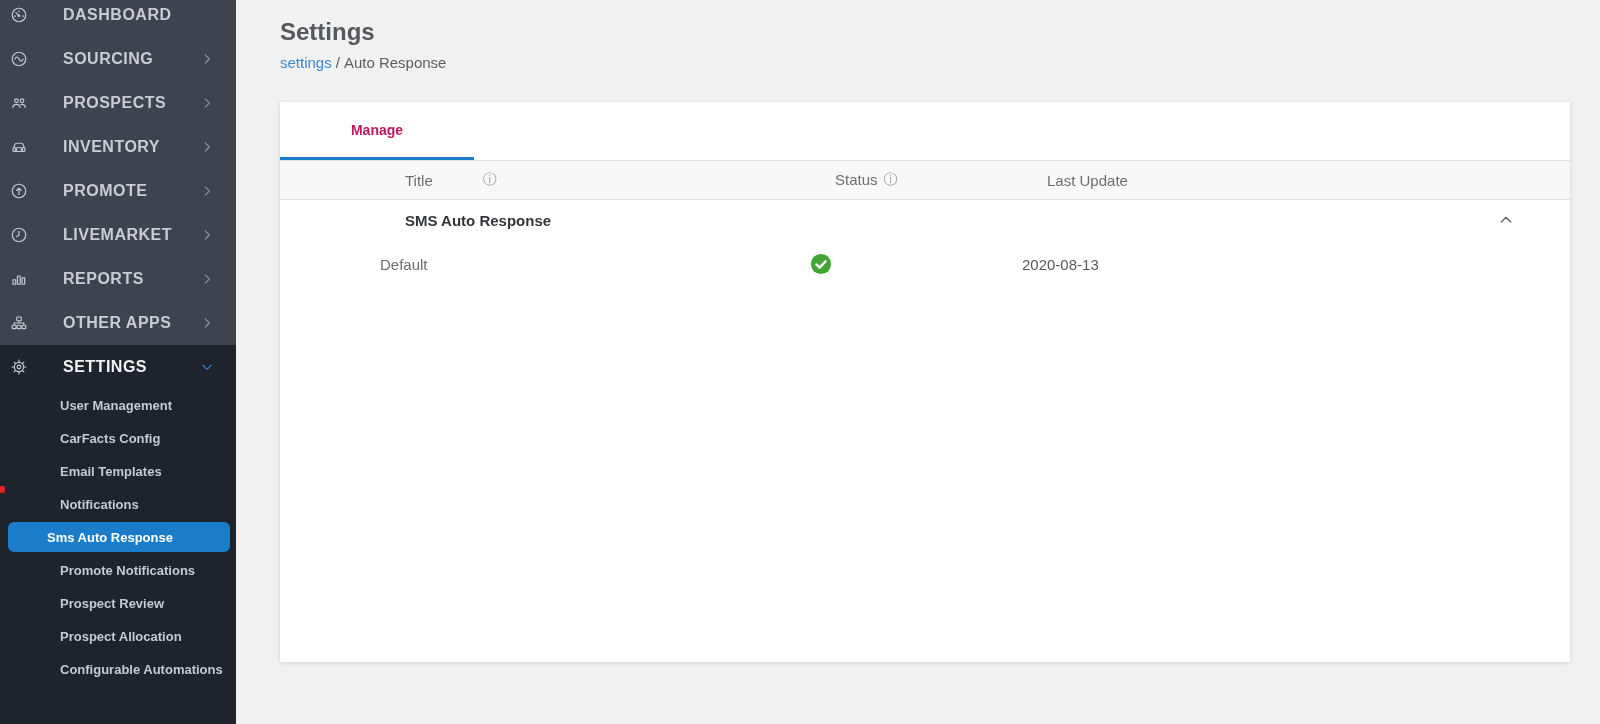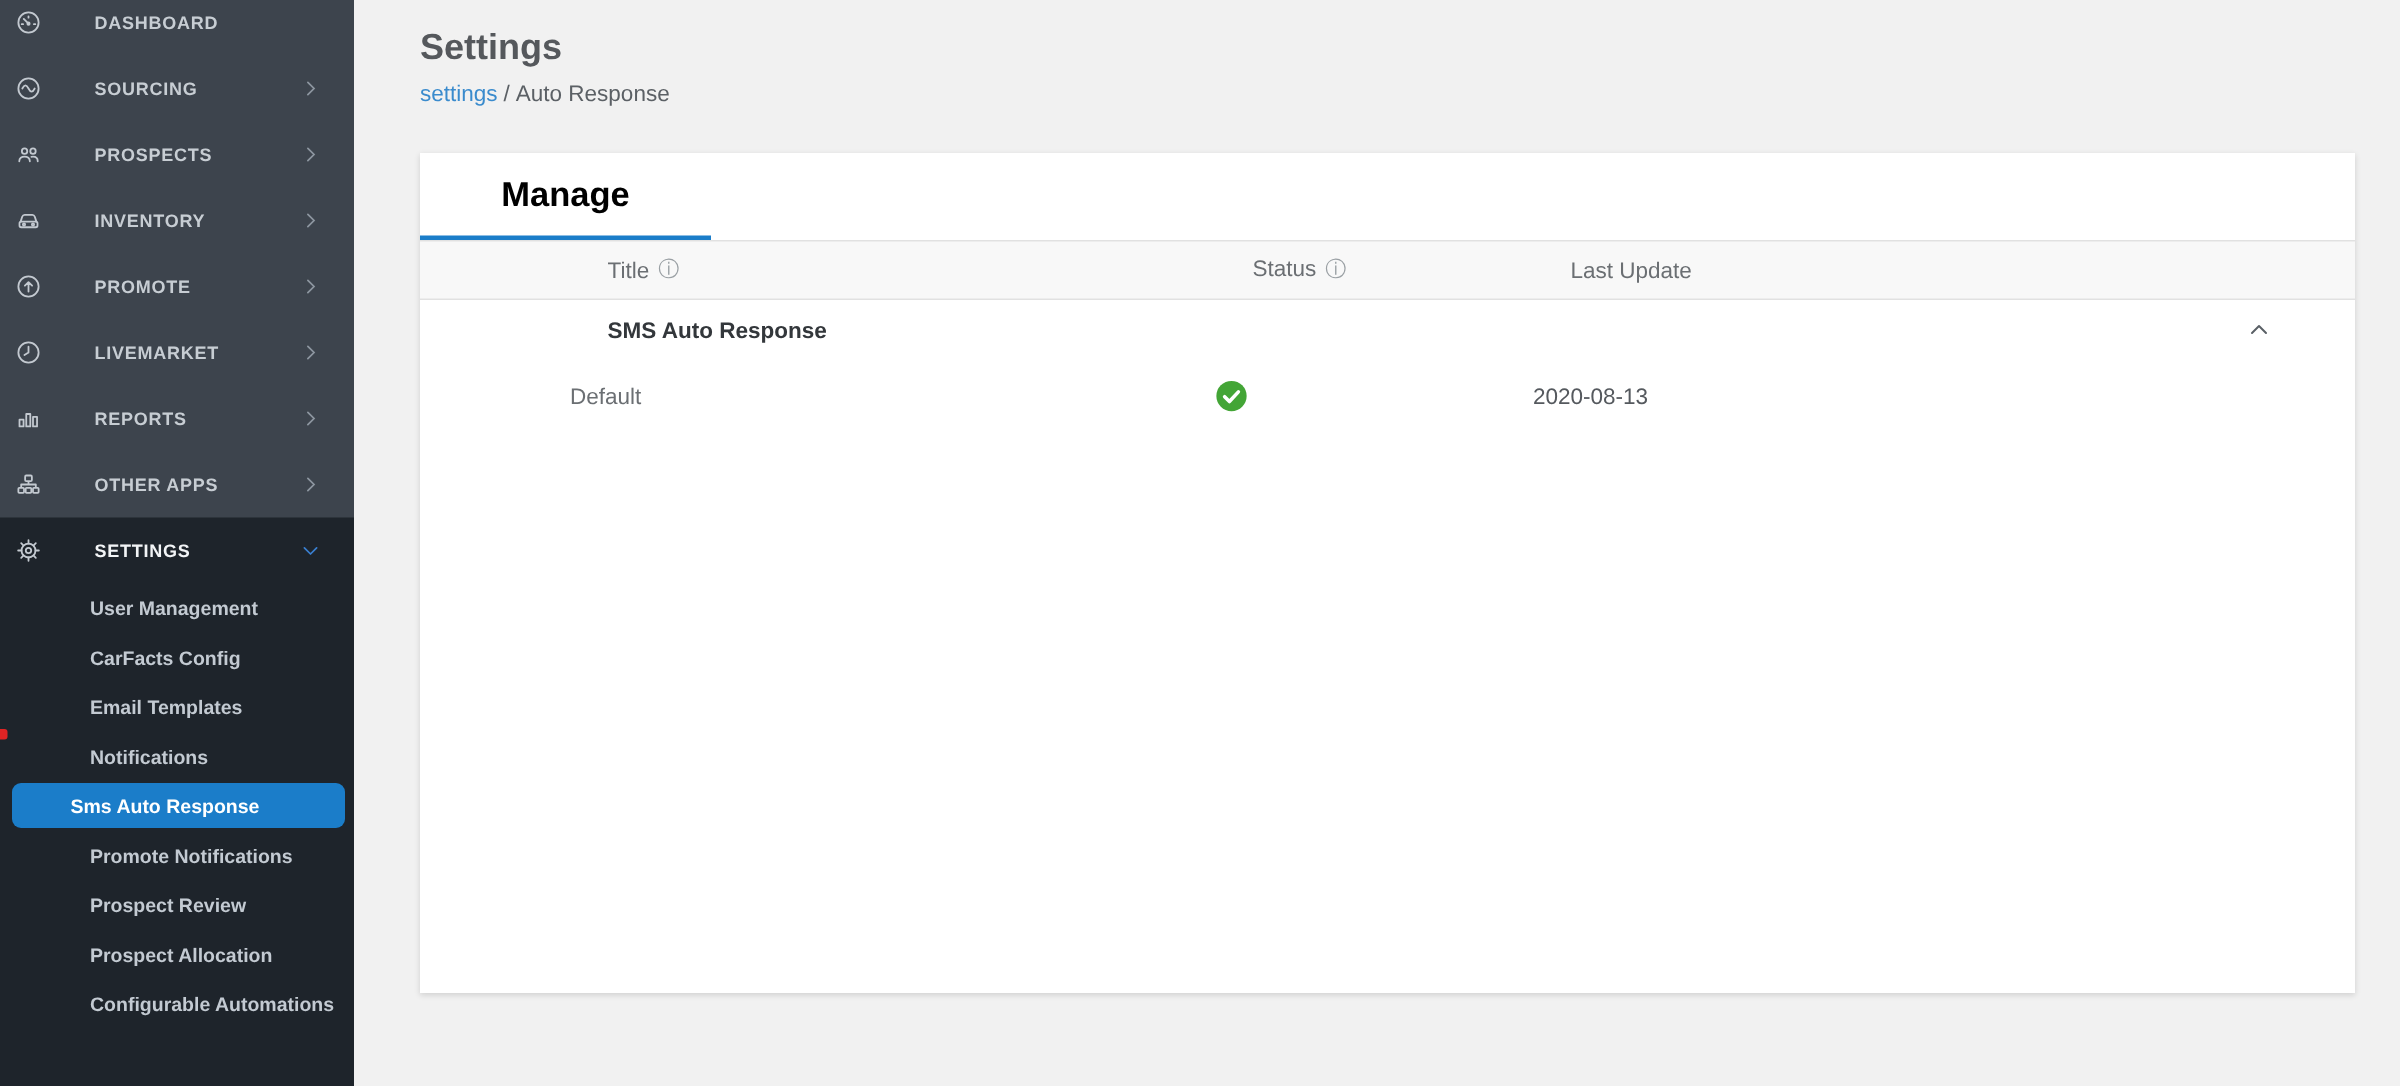--- a/index.html
+++ b/index.html
@@ -8,21 +8,21 @@
   .app { display:flex; width:1600px; height:724px; }
 
   
   .sidebar { position:relative; width:236px; flex:0 0 236px; height:724px;
              background:#3d444d; display:flex; flex-direction:column; overflow:hidden; }
   .nav-top { margin-top:-7px; }
   .nav-item { display:flex; align-items:center; height:44px; padding:0 14px 0 10px;
               cursor:pointer; color:#c7cdd3; }
   .nav-icon { width:18px; height:18px; margin-right:19px; flex:0 0 18px; color:#c3c9d0; }
   .nav-icon svg { width:18px; height:18px; display:block; }
-  .nav-label { flex:1; font-size:12px; font-weight:700; letter-spacing:.5px; color:#c7cdd3;padding-left:16px; }
+  .nav-label { flex:1; font-size:16px; font-weight:700; letter-spacing:.5px; color:#c7cdd3;padding-left:16px; }
   .nav-chevron { width:14px; height:14px; color:#8d96a0; margin-right:8px; }
   .nav-chevron svg { width:14px; height:14px; display:block; }
 
   .settings-section { flex:1; background:#1e242b; }
   .settings-head .nav-label { color:#f2f4f6; }
   .settings-head .nav-chevron { color:#3a7fd0; }
   .subnav { padding-top:0; }
   .sub-item { display:flex; align-items:center; height:33px; padding-left:60px;
               font-size:13px; font-weight:600; color:#c3cad2; cursor:pointer; }
   .sub-item.selected { margin:1px 6px 2px 8px; height:30px; padding-left:39px;
@@ -34,27 +34,27 @@
   .main { flex:1; padding:16px 30px 0 44px; }
   .page-title { font-size:24px; line-height:32px; font-weight:700; color:#55585c; }
   .breadcrumb { margin-top:4px; font-size:15px; line-height:22px; color:#5b6065; }
   .breadcrumb a { color:#3a8bcd; text-decoration:none; cursor:pointer; }
   .crumb-sep { margin:0 4px; color:#5b6065; }
 
   .card { margin-top:28px; width:1290px; height:560px; background:#ffffff;
           box-shadow:0 1px 4px rgba(0,0,0,.14); }
   .tabbar { height:58px; display:flex; }
   .tab { width:194px; display:flex; align-items:center; justify-content:center;
-         font-size:23px; font-weight:600; color:#000000; cursor:pointer;
+         font-size:14px; font-weight:600; color:#be185d; cursor:pointer;
          border-bottom:3px solid #1b7dc9; }
 
   .thead { display:flex; align-items:center; height:40px; background:#f8f8f8;
            border-top:1px solid #e1e1e1; border-bottom:1px solid #e1e1e1;
            padding-left:125px; font-size:15px; color:#6b6f73; }
-  .col-title { width:430px; display:flex; align-items:center; }
+  .col-title { width:430px; display:flex; align-items:center;gap:44px; }
   .col-status { width:212px; display:flex; }
   .col-update { flex:1; }
   .info-icon { margin-left:6px; font-size:14px; color:#9aa0a4; font-style:normal; cursor:pointer; }
 
   .group-row { display:flex; align-items:center; height:40px; padding:0 56px 0 125px;
                justify-content:space-between; cursor:pointer; }
   .group-title { font-size:15px; font-weight:600; color:#33373b; }
   .collapse-btn { width:16px; height:16px; color:#5a6066; cursor:pointer; }
   .collapse-btn svg { width:16px; height:16px; display:block; }
 

